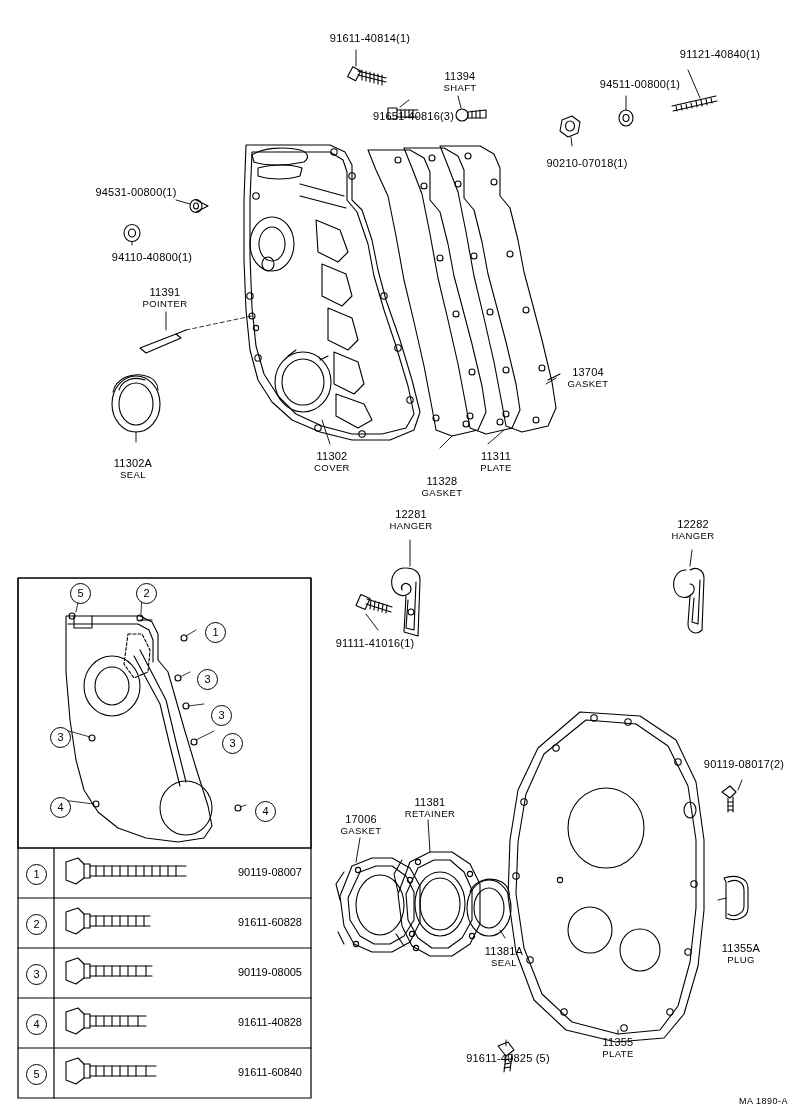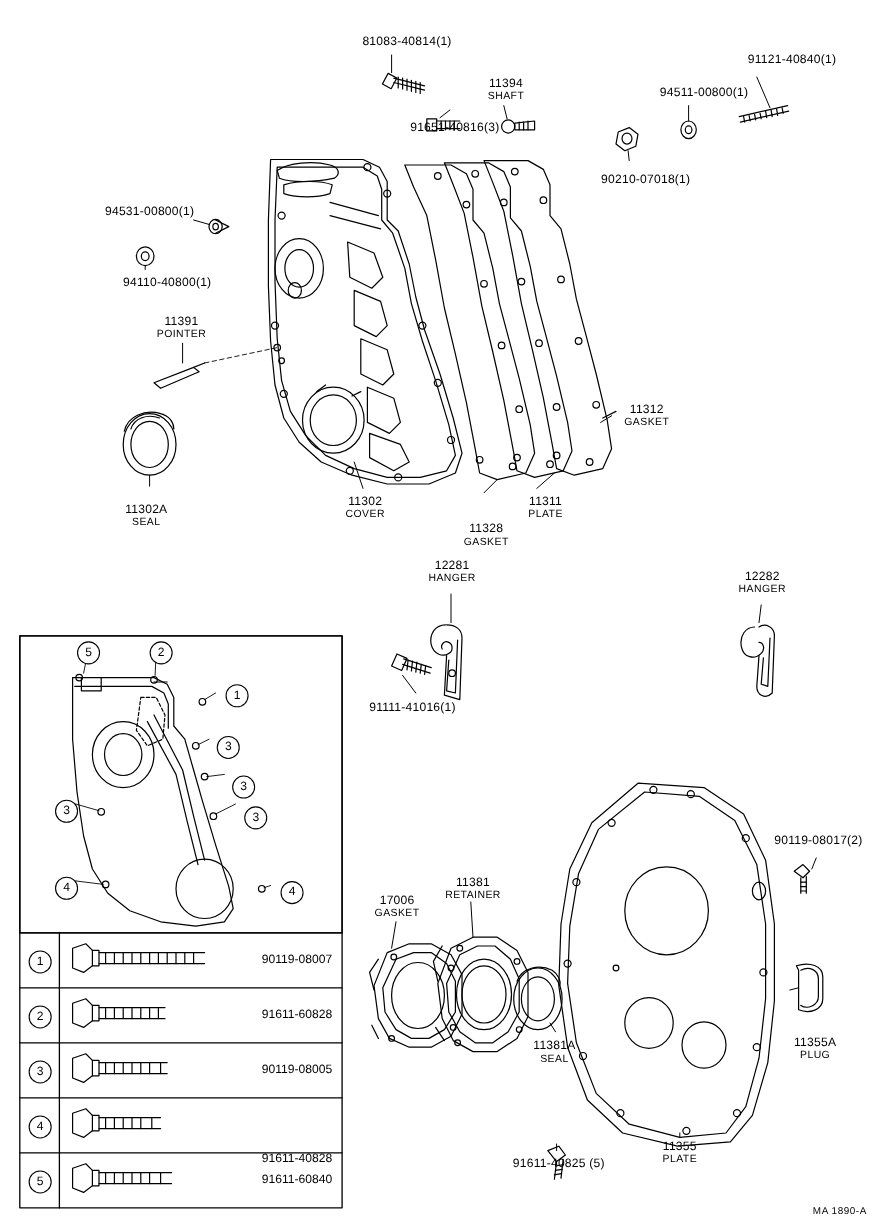--- a/index.html
+++ b/index.html
@@ -355,30 +355,30 @@
 
         <path d="M66 1062 L78 1058 L84 1064 L84 1078 L76 1084 L66 1080 Z"></path>
         <path d="M84 1064 L90 1064 L90 1078 L84 1078"></path>
         <path d="M90 1066 L156 1066 M90 1076 L156 1076"></path>
         <path d="M96 1066 L96 1076 M104 1066 L104 1076 M112 1066 L112 1076 M120 1066 L120 1076 M128 1066 L128 1076 M136 1066 L136 1076 M146 1066 L146 1076"></path>
       </g>
     </g>
   </svg>
 
   <div>
-    <div class="lbl" style="left:310px;top:32px;width:120px;"><span>81083-40814(1)</span></div>
+    <div class="lbl" style="left:310px;top:32px;width:120px;"><span>91611-40814(1)</span></div>
     <div class="lbl" style="left:430px;top:70px;width:60px;"><span>11394</span><span class="sub">SHAFT</span></div>
     <div class="lbl" style="left:660px;top:48px;width:120px;"><span>91121-40840(1)</span></div>
     <div class="lbl" style="left:580px;top:78px;width:120px;"><span>94511-00800(1)</span></div>
     <div class="lbl" style="left:344px;top:110px;width:110px;text-align:right;"><span>91651-40816(3)</span></div>
     <div class="lbl" style="left:527px;top:157px;width:120px;"><span>90210-07018(1)</span></div>
     <div class="lbl" style="left:76px;top:186px;width:120px;"><span>94531-00800(1)</span></div>
     <div class="lbl" style="left:92px;top:251px;width:120px;"><span>94110-40800(1)</span></div>
     <div class="lbl" style="left:132px;top:286px;width:66px;"><span>11391</span><span class="sub">POINTER</span></div>
-    <div class="lbl" style="left:558px;top:366px;width:60px;"><span>11312</span><span class="sub">GASKET</span></div>
+    <div class="lbl" style="left:558px;top:366px;width:60px;"><span>13704</span><span class="sub">GASKET</span></div>
     <div class="lbl" style="left:100px;top:457px;width:66px;"><span>11302A</span><span class="sub">SEAL</span></div>
     <div class="lbl" style="left:302px;top:450px;width:60px;"><span>11302</span><span class="sub">COVER</span></div>
     <div class="lbl" style="left:412px;top:475px;width:60px;"><span>11328</span><span class="sub">GASKET</span></div>
     <div class="lbl" style="left:468px;top:450px;width:56px;"><span>11311</span><span class="sub">PLATE</span></div>
     <div class="lbl" style="left:378px;top:508px;width:66px;"><span>12281</span><span class="sub">HANGER</span></div>
     <div class="lbl" style="left:660px;top:518px;width:66px;"><span>12282</span><span class="sub">HANGER</span></div>
     <div class="lbl" style="left:315px;top:637px;width:120px;"><span>91111-41016(1)</span></div>
     <div class="lbl" style="left:688px;top:758px;width:112px;"><span>90119-08017(2)</span></div>
     <div class="lbl" style="left:395px;top:796px;width:70px;"><span>11381</span><span class="sub">RETAINER</span></div>
     <div class="lbl" style="left:331px;top:813px;width:60px;"><span>17006</span><span class="sub">GASKET</span></div>
@@ -404,20 +404,20 @@
     <div class="circ" style="left:26px;top:864px;">1</div>
     <div class="tbl-num" style="left:150px;top:866px;width:152px;">90119-08007</div>
 
     <div class="circ" style="left:26px;top:914px;">2</div>
     <div class="tbl-num" style="left:150px;top:916px;width:152px;">91611-60828</div>
 
     <div class="circ" style="left:26px;top:964px;">3</div>
     <div class="tbl-num" style="left:150px;top:966px;width:152px;">90119-08005</div>
 
     <div class="circ" style="left:26px;top:1014px;">4</div>
-    <div class="tbl-num" style="left:150px;top:1016px;width:152px;margin-top:31px;">91611-40828</div>
+    <div class="tbl-num" style="left:150px;top:1016px;width:152px;">91611-40828</div>
 
     <div class="circ" style="left:26px;top:1064px;">5</div>
     <div class="tbl-num" style="left:150px;top:1066px;width:152px;">91611-60840</div>
   </div>
 
   <div class="wm">MA 1890-A</div>
 </div>
 
 </body></html>

